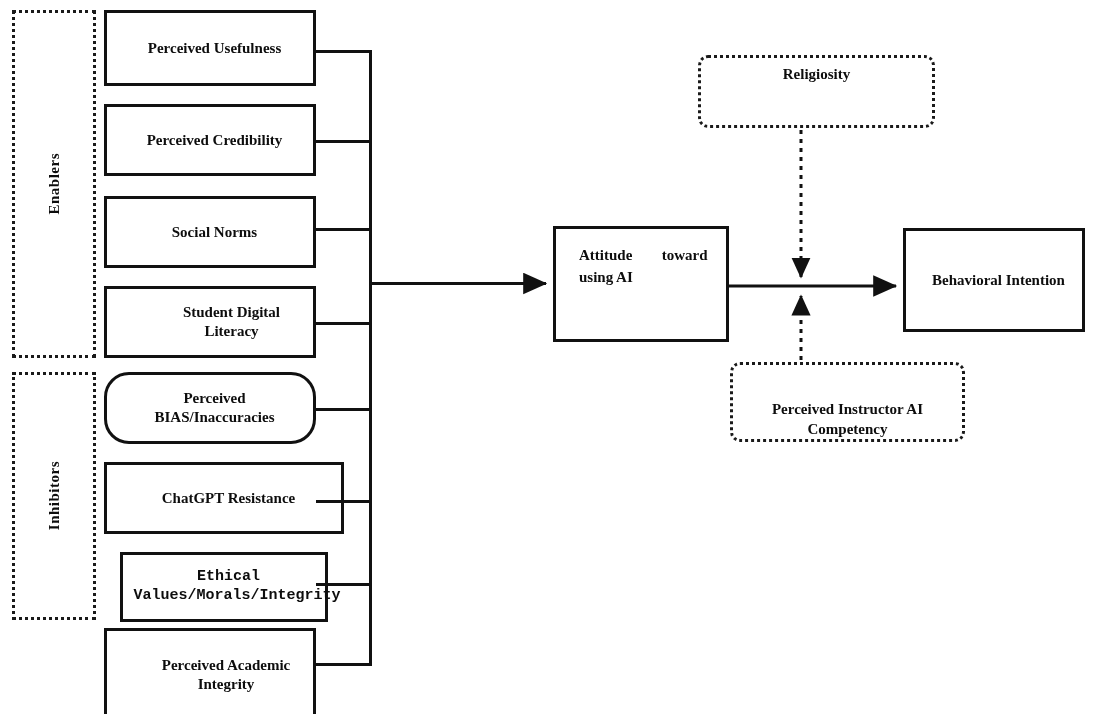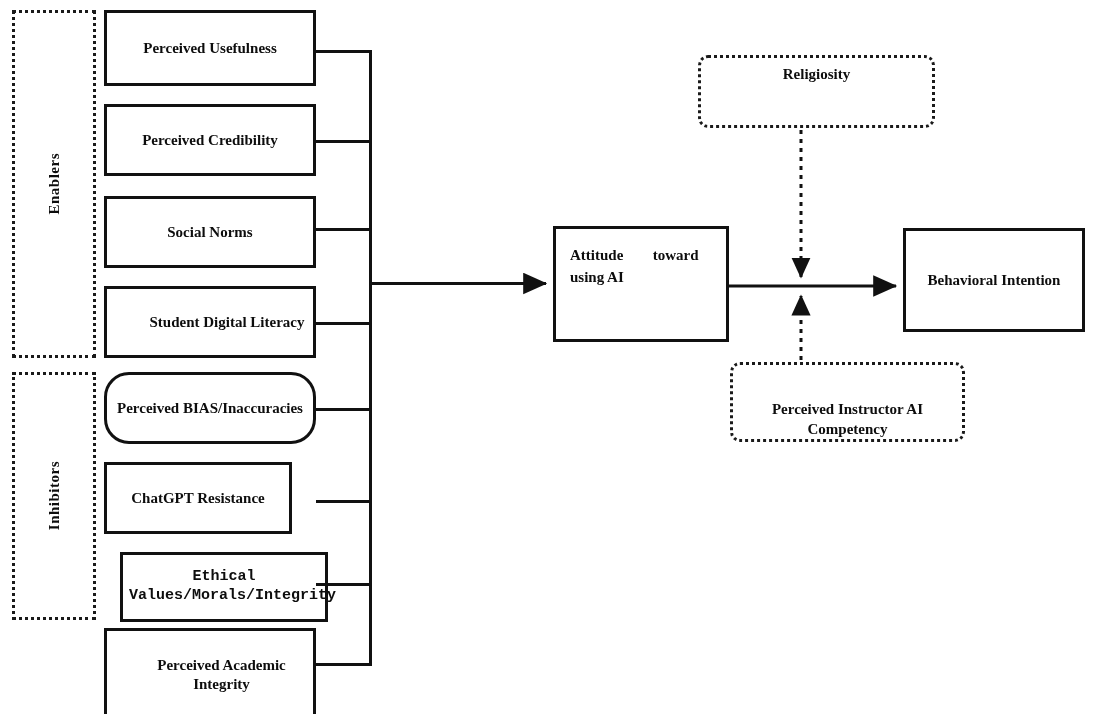--- a/index.html
+++ b/index.html
@@ -28,20 +28,21 @@
     text-align: center;
     font-weight: bold;
     font-size: 15px;
     line-height: 1.25;
     color: #0d0d0d;
     padding: 2px 6px;
   }
   .node .lbl {
     display: block;
     width: 100%;
+    margin-left: 9px;
   }
   
   .node.attitude {
     align-items: flex-start;
     justify-content: flex-start;
     text-align: left;
     padding: 16px 10px 6px 14px;
   }
   .node.attitude .lbl {
     text-align: justify;
@@ -133,21 +134,21 @@
   </div>
 
   <div class="node" style="left:104px; top:286px; width:212px; height:72px;padding-left:40px;">
     <span class="lbl">Student Digital Literacy</span>
   </div>
 
   <div class="node" style="left:104px; top:372px; width:212px; height:72px;border-radius:25px;">
     <span class="lbl">Perceived BIAS/Inaccuracies</span>
   </div>
 
-  <div class="node" style="left:104px; top:462px; width:188px; height:72px;">
+  <div class="node" style="left:104px; top:462px; width:240px; height:72px;">
     <span class="lbl">ChatGPT Resistance</span>
   </div>
 
   <div class="node" style="left:120px; top:552px; width:208px; height:70px;font-family:Liberation Mono, monospace;">
     <span class="lbl">Ethical Values/Morals/Integrity</span>
   </div>
 
   <div class="node" style="left:104px; top:628px; width:212px; height:94px;padding-left:29px;">
     <span class="lbl">Perceived Academic Integrity</span>
   </div>

